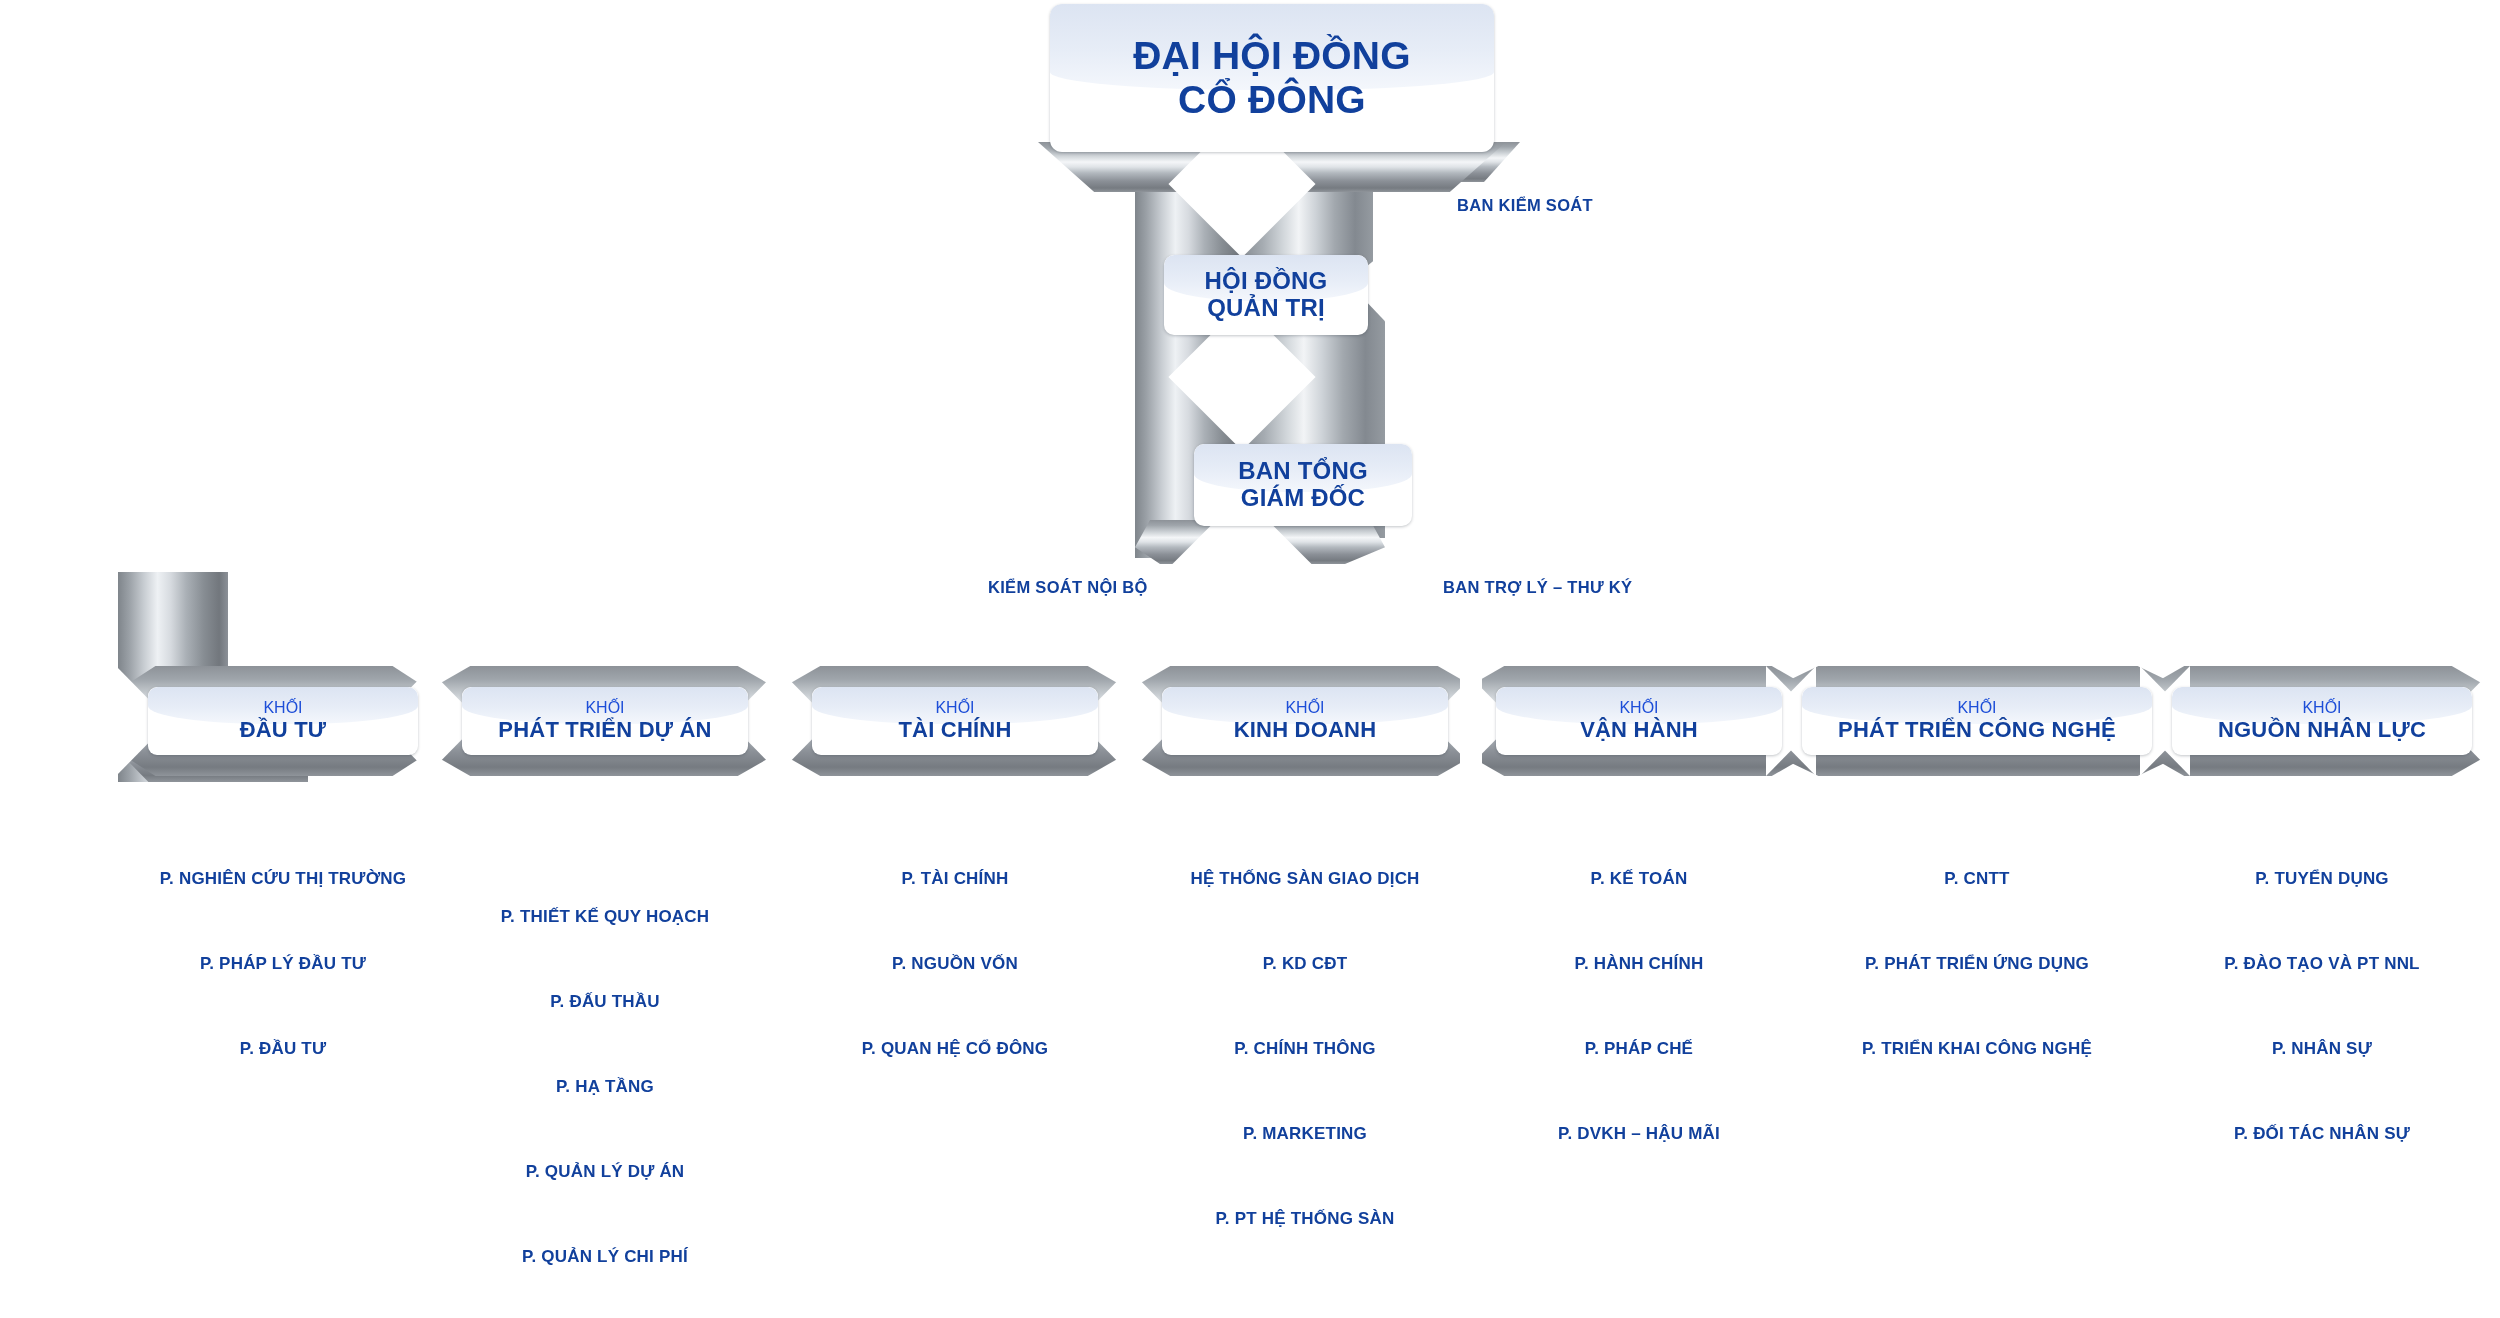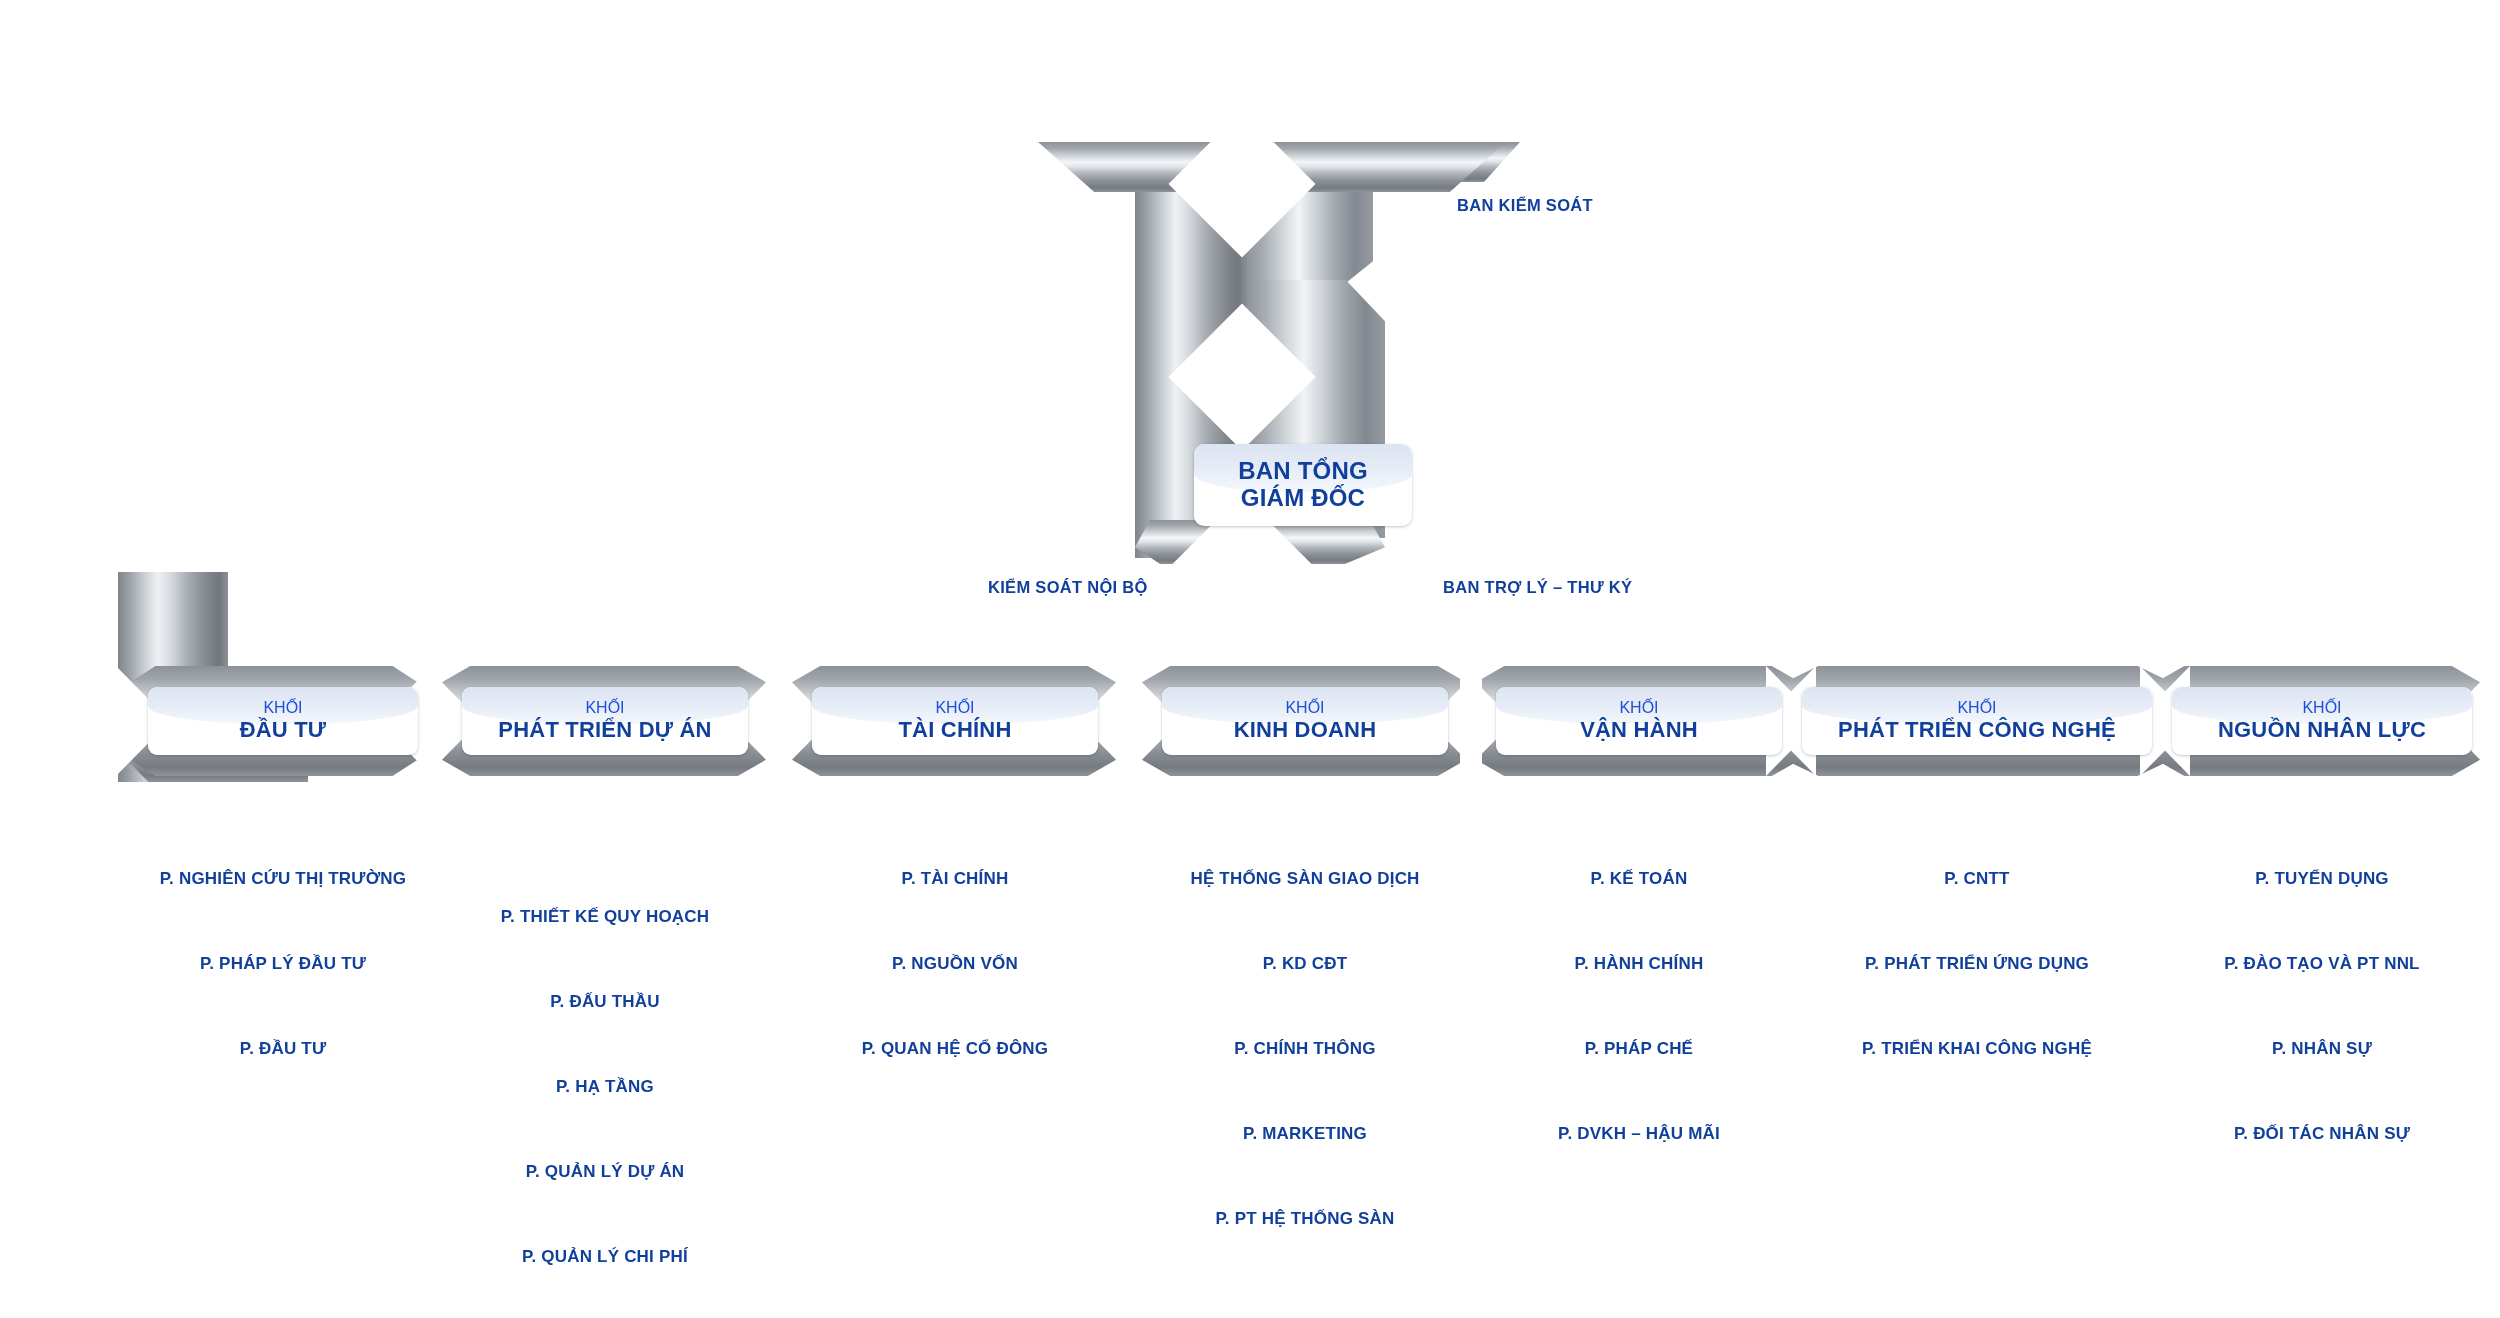--- a/index.html
+++ b/index.html
@@ -241,34 +241,46 @@
   }
 </style>
 </head>
 <body>
 
 <div id="canvas">
 
   <div class="shape topbar metal-h"></div>
   <div class="shape toparm metal-h"></div>
 
+  <div class="plate plate-top">
+    <div class="txt">
+      <div class="ttl">ĐẠI HỘI ĐỒNG</div>
+      <div class="ttl">CỔ ĐÔNG</div>
+    </div>
+  </div>
 
   <div class="cap" style="left:1457px;top:196px;">BAN KIỂM SOÁT</div>
 
   <div class="shape spine-r2 metal-v2"></div>
   <div class="shape spine-a metal-v"></div>
   <div class="shape spine-r metal-v2"></div>
   <div class="shape spine-b metal-v"></div>
 
   <div class="notch" style="left:1190px;top:132px;"></div>
   <div class="notch" style="left:1190px;top:325px;"></div>
   <div class="notch" style="left:1190px;top:516px;"></div>
 
   <div class="shape spinefoot metal-h"></div>
 
+  <div class="plate plate-hdqt">
+    <div class="txt">
+      <div class="ttl">HỘI ĐỒNG</div>
+      <div class="ttl">QUẢN TRỊ</div>
+    </div>
+  </div>
 
   <div class="plate plate-btgd">
     <div class="txt">
       <div class="ttl">BAN TỔNG</div>
       <div class="ttl">GIÁM ĐỐC</div>
     </div>
   </div>
 
   <div class="cap" style="left:988px;top:578px;">KIỂM SOÁT NỘI BỘ</div>
   <div class="cap" style="left:1443px;top:578px;">BAN TRỢ LÝ – THƯ KÝ</div>

